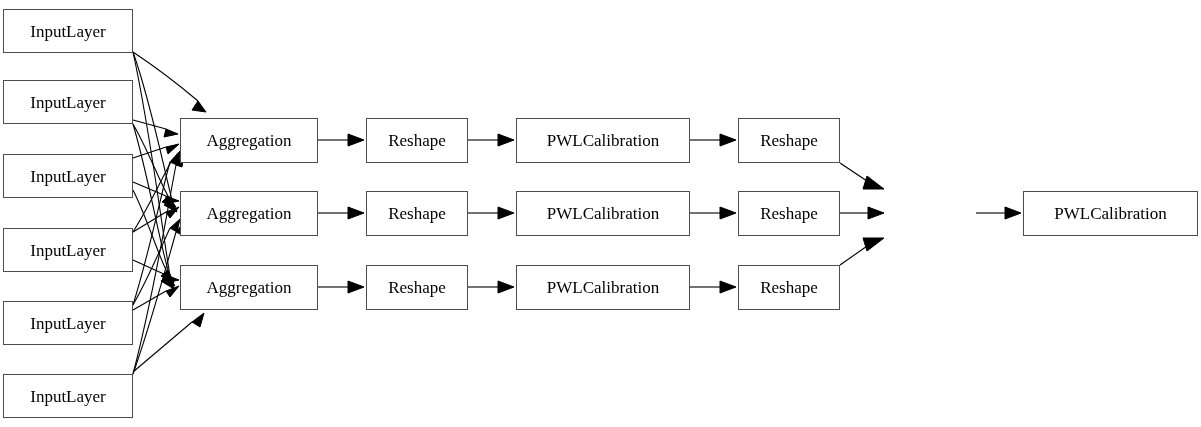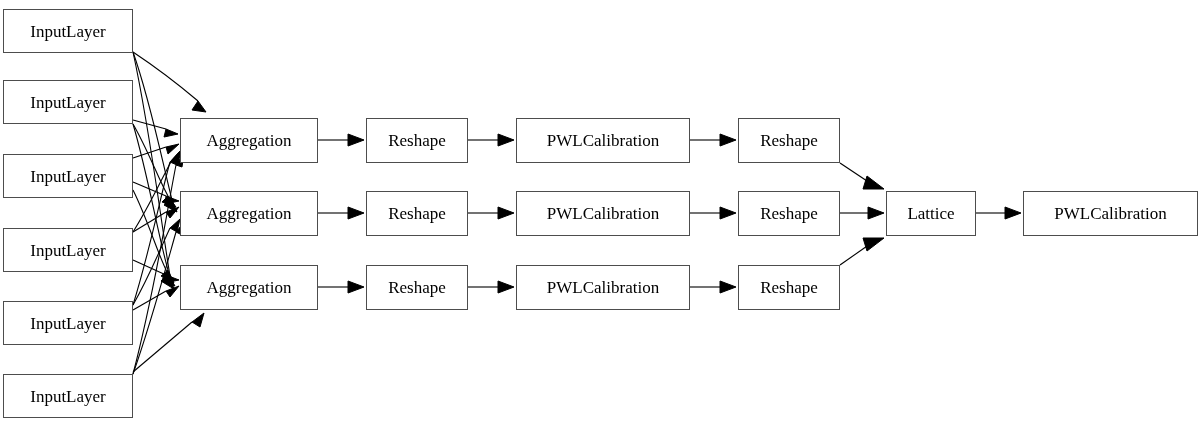--- a/index.html
+++ b/index.html
@@ -209,17 +209,16 @@
   <div class="node" style="left:366px; top:265px; width:102px; height:45px;">Reshape</div>
 
   <div class="node" style="left:516px; top:118px; width:174px; height:45px;">PWLCalibration</div>
   <div class="node" style="left:516px; top:191px; width:174px; height:45px;">PWLCalibration</div>
   <div class="node" style="left:516px; top:265px; width:174px; height:45px;">PWLCalibration</div>
 
   <div class="node" style="left:738px; top:118px; width:102px; height:45px;">Reshape</div>
   <div class="node" style="left:738px; top:191px; width:102px; height:45px;">Reshape</div>
   <div class="node" style="left:738px; top:265px; width:102px; height:45px;">Reshape</div>
 
-  <div class="node" style="left:886px; top:191px; width:90px; height:45px;">Lattice</div>
 
   <div class="node" style="left:1023px; top:191px; width:175px; height:45px;">PWLCalibration</div>
 
 </div>
 
 </body></html>

